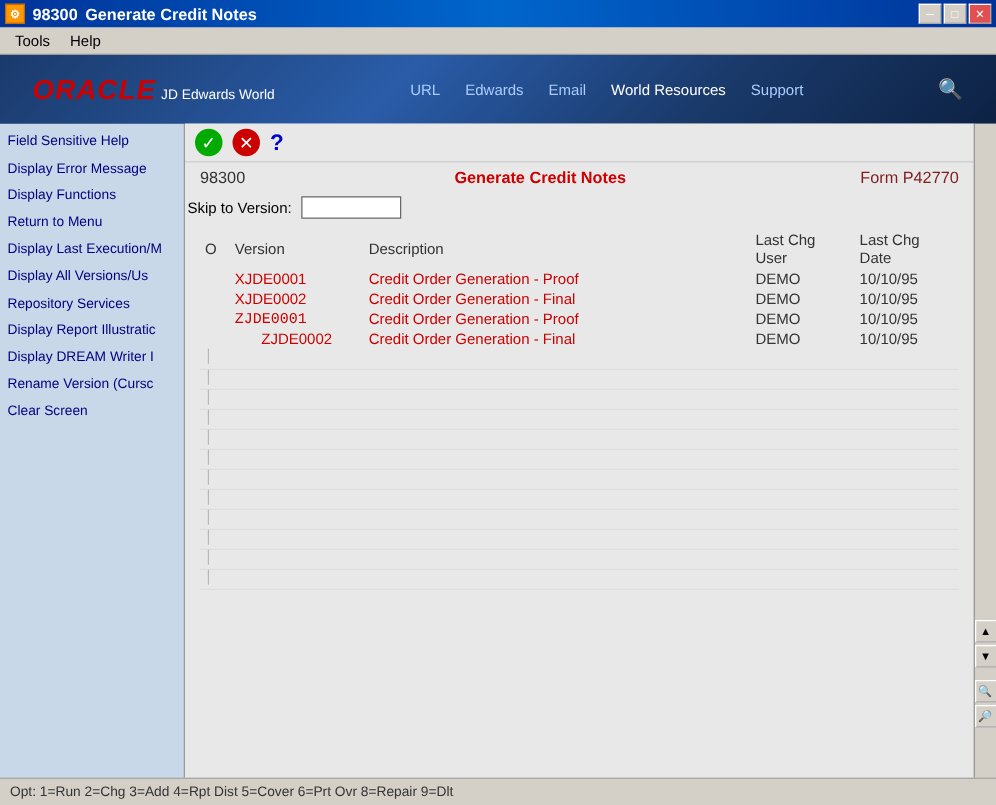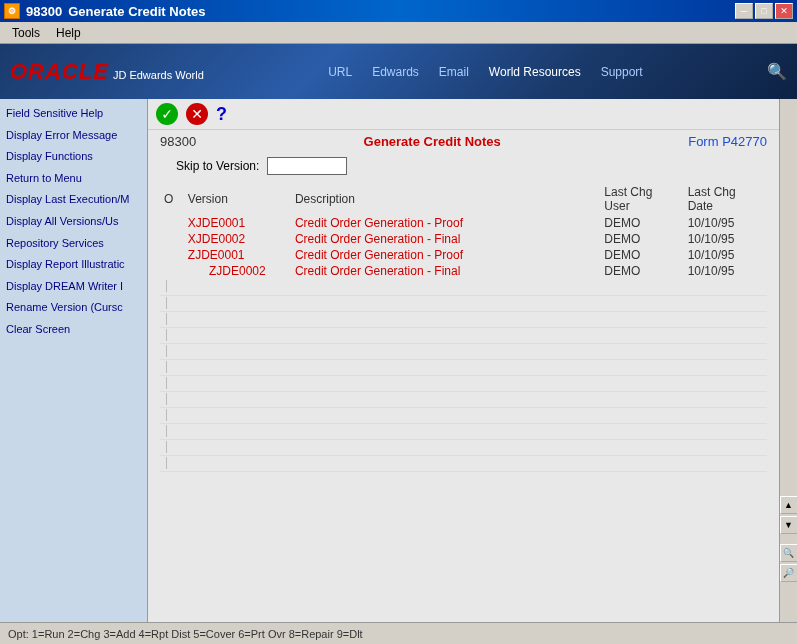--- a/index.html
+++ b/index.html
@@ -33,21 +33,21 @@
     }
     .menu-item { padding: 2px 8px; font-size: 12px; cursor: pointer; }
 
     
     .oracle-header {
       background: linear-gradient(135deg, #1a3a6b 0%, #2a5ca8 40%, #1a3a6b 70%, #0d2244 100%);
       height: 55px;
       display: flex;
       align-items: center;
       justify-content: space-between;
-      padding: 0 10px;
+      padding: 0 26px;
       position: relative;
     }
     .oracle-logo { display: flex; align-items: baseline; gap: 4px; }
     .oracle-text { color: #cc0000; font-size: 22px; font-weight: bold; font-style: italic; letter-spacing: 1px; }
     .oracle-nav { display: flex; gap: 20px; }
     .oracle-nav-item { color: #aaccff; font-size: 12px; cursor: pointer; }
     .oracle-nav-item.highlighted { color: white; }
     .search-icon-top { color: #aaccff; font-size: 16px; }
 
     
@@ -107,21 +107,21 @@
       display: flex;
       align-items: center;
       gap: 20px;
       font-size: 13px;
     }
     .form-number { color: #333; }
     .form-title { color: #cc0000; font-weight: bold; }
 
     
     .skip-row {
-      padding: 4px 28px;
+      padding: 4px 2px;
       display: flex;
       align-items: center;
       gap: 8px;
       font-size: 12px;
     }
     .skip-input {
       border: 1px solid #666;
       width: 80px;
       height: 18px;
       background: white;
@@ -253,21 +253,21 @@
         <button class="btn-help" style="color:#0000cc; font-size:18px; font-weight:bold; background:none; border:none; cursor:pointer;">?</button>
       </div>
 
       <div class="form-header">
         <span class="form-number">98300</span>
         <span style="flex:1; text-align:center;">
           <span class="form-title">
             <span>Generate Credit Notes</span>
           </span>
         </span>
-        <span style="color:#1d4ed8;margin-left:20px;">
+        <span style="color:#7f1d1d;margin-left:20px;">
           <span>Form</span>&nbsp;<span>P42770</span>
         </span>
       </div>
 
       <div class="skip-row">
         <label>Skip to Version:</label>
         <input class="skip-input" type="text" value="" style="">
       </div>
 
       <div class="table-area">
@@ -297,21 +297,21 @@
     </tr>
               <tr>
       <td style="color:#666;"></td>
       <td class="version-link" style="color:#cc0000; cursor:pointer;">XJDE0002</td>
       <td class="desc-link" style="color:#cc0000; cursor:pointer;">Credit Order Generation - Final</td>
       <td style="color:#333;">DEMO</td>
       <td style="color:#333;">10/10/95</td>
     </tr>
               <tr>
       <td style="color:#666;"></td>
-      <td class="version-link" style="color:#cc0000; cursor:pointer;">ZJDE0001</td>
+      <td class="version-link" style="color:#cc0000; cursor:pointer;font-family:Liberation Mono, monospace;">ZJDE0001</td>
       <td class="desc-link" style="color:#cc0000; cursor:pointer;">Credit Order Generation - Proof</td>
       <td style="color:#333;">DEMO</td>
       <td style="color:#333;">10/10/95</td>
     </tr>
               <tr>
       <td style="color:#666;"></td>
       <td class="version-link" style="color:#cc0000; cursor:pointer;text-align:center;">ZJDE0002</td>
       <td class="desc-link" style="color:#cc0000; cursor:pointer;">Credit Order Generation - Final</td>
       <td style="color:#333;">DEMO</td>
       <td style="color:#333;">10/10/95</td>

